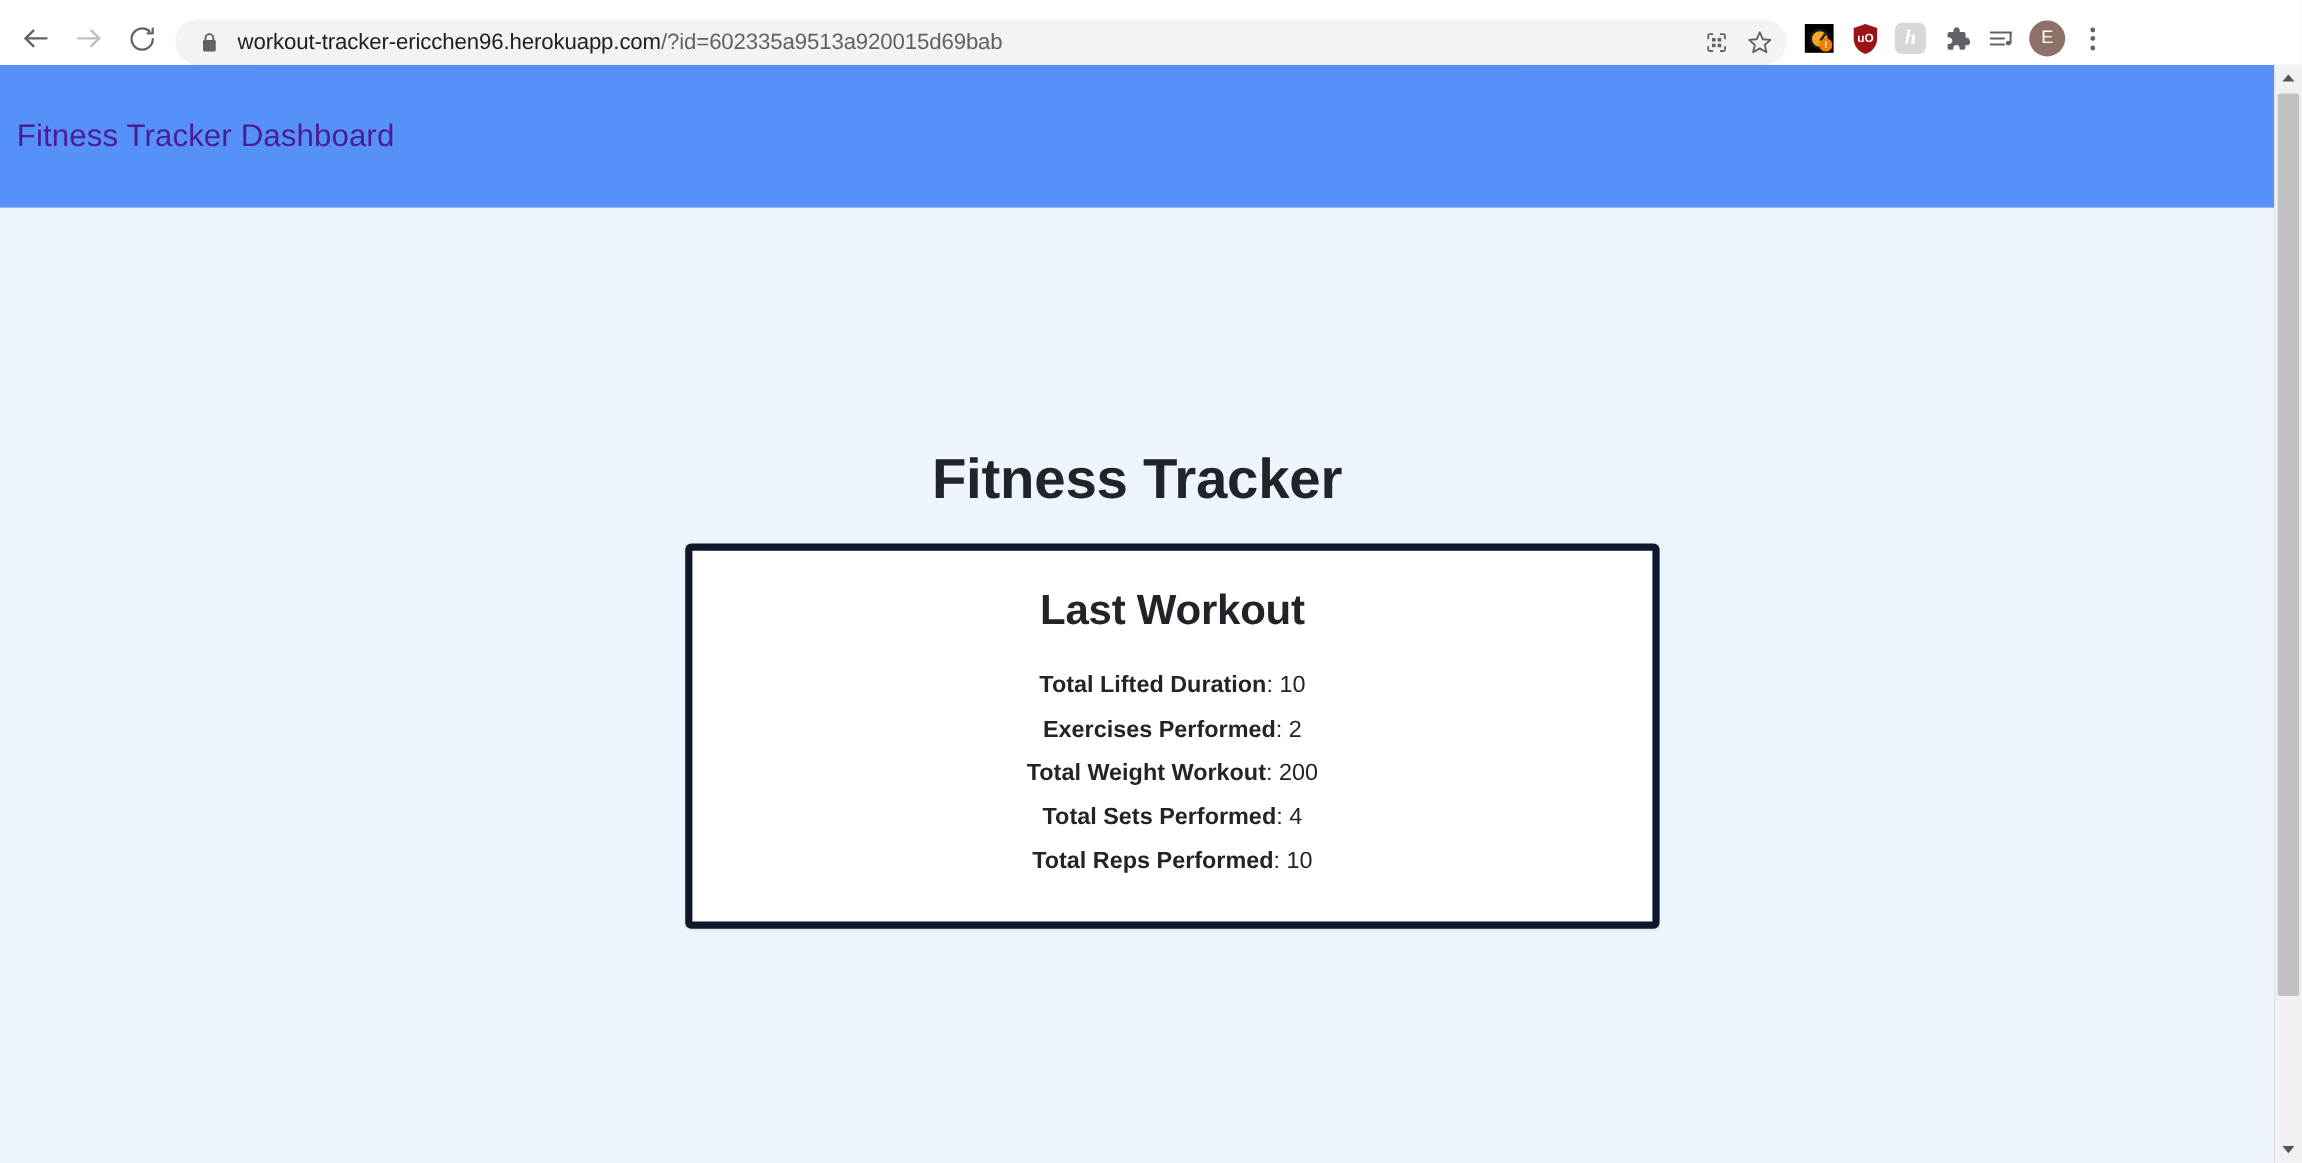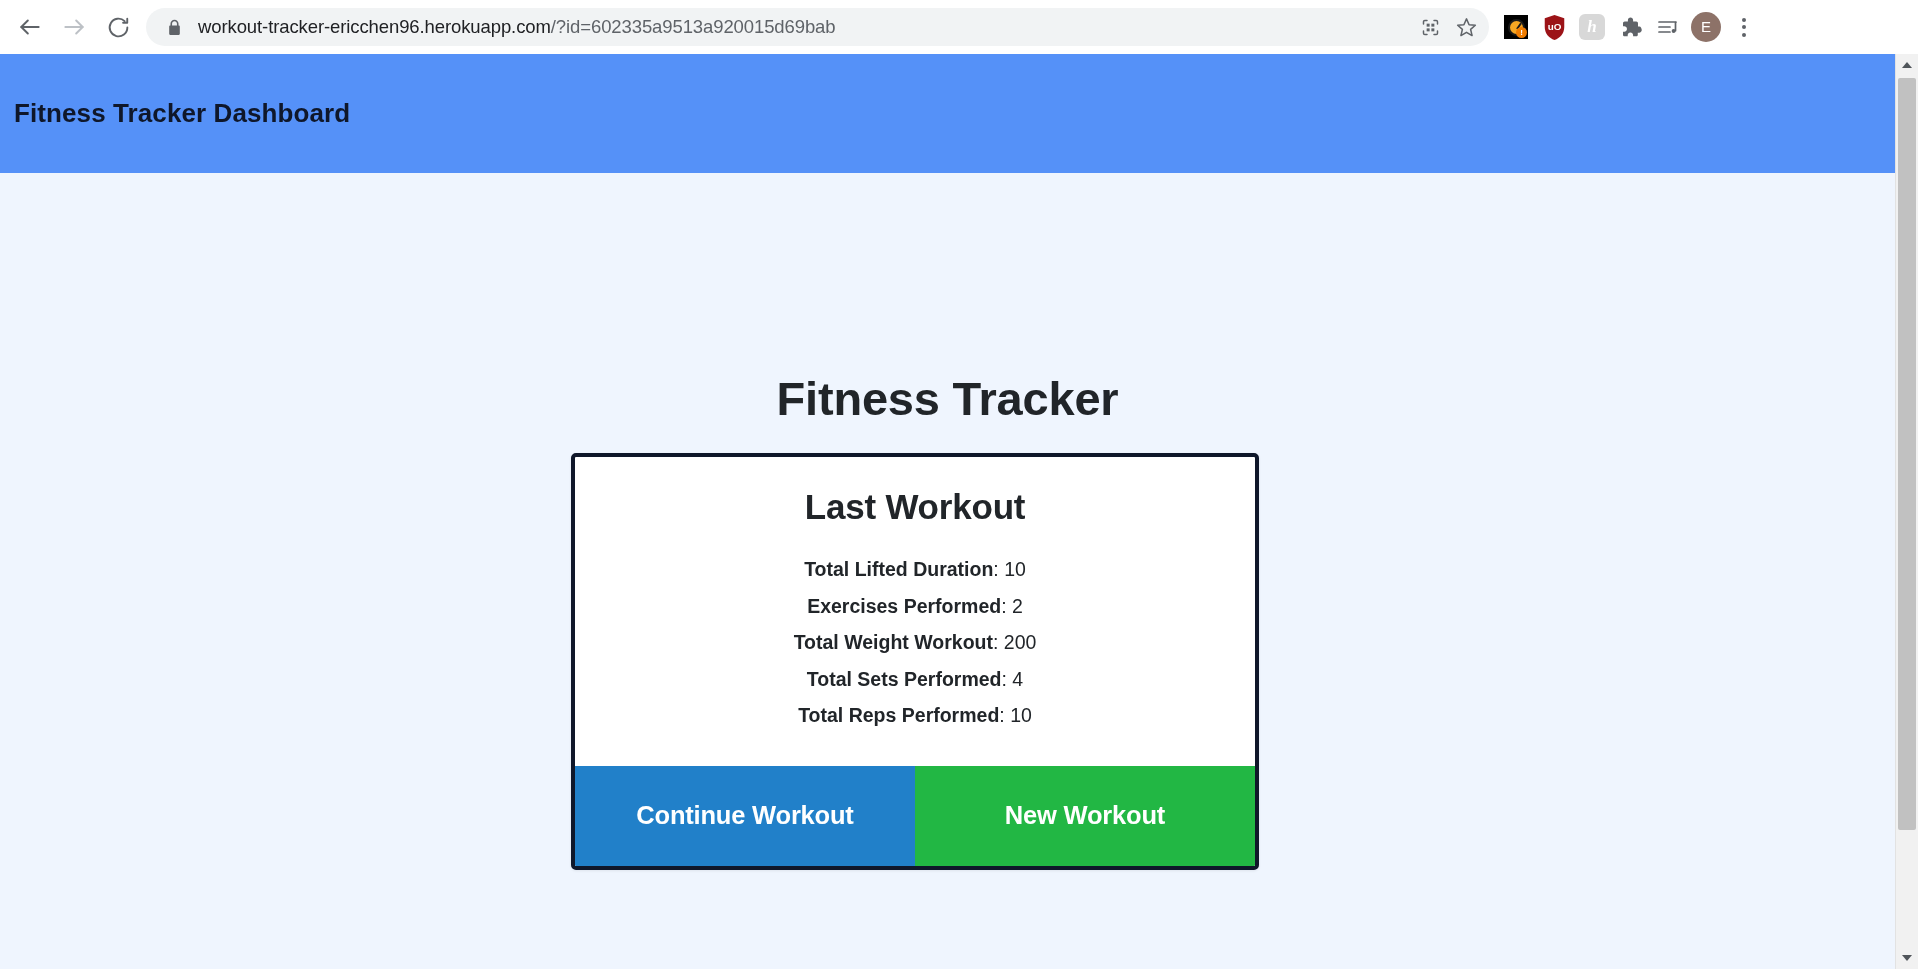--- a/index.html
+++ b/index.html
@@ -16,21 +16,21 @@
 
   
   .browser-toolbar {
     position: absolute;
     top: 0;
     left: 0;
     width: 1771px;
     height: 54px;
     background: #ffffff;
     display: flex;
-    align-items: center;
+    align-items: flex-end;
     box-sizing: border-box;
     padding: 0 8px;
   }
   .nav-btn {
     width: 44px;
     height: 44px;
     display: flex;
     align-items: center;
     justify-content: center;
     flex: 0 0 auto;
@@ -195,46 +195,46 @@
     position: absolute;
     top: 0;
     left: 0;
     width: 1895px;
     height: 119px;
     background: #5591f8;
     display: flex;
     align-items: center;
   }
   .app-header-title {
-    color: #0f172a;
+    color: #4c1d95;
     font-size: 26px;
     padding-left: 14px;
-    font-weight: bold;
+    font-weight: normal;
     letter-spacing: 0.1px;
   }
 
   .page-title {
     position: absolute;
     top: 286px;
     left: 0;
     width: 1895px;
     text-align: center;
     font-size: 47px;
     font-weight: bold;
     color: #212529;
     letter-spacing: -0.2px;
   }
 
   .card {
     position: absolute;
     top: 399px;
     left: 571px;
-    width: 688px;
+    width: 812px;
     background: #ffffff;
-    border: 4px solid #0f172a;
+    border: 6px solid #0f172a;
     border-radius: 5px;
     box-shadow: 0 1px 3px rgba(0,0,0,0.07);
     overflow: hidden;
     box-sizing: border-box;
   }
   .card-body {
     padding: 30px 20px 32px 20px;
     text-align: center;
   }
   .card-title {
@@ -443,24 +443,20 @@
 
         <div class="stat-line">
           <span class="stat-label">Total Sets Performed</span><span class="stat-value">: </span><span class="stat-value">4</span>
         </div>
 
         <div class="stat-line">
           <span class="stat-label">Total Reps Performed</span><span class="stat-value">: </span><span class="stat-value">10</span>
         </div>
       </div>
 
-      <div class="card-actions">
-        <button class="btn btn-continue">Continue Workout</button>
-        <button class="btn btn-new">New Workout</button>
-      </div>
     </div>
 
   </div>
 </div>
 
 <div class="scrollbar">
   <div class="sb-arrow up">
       <i></i>
     </div>
   <div class="sb-thumb"></div>

